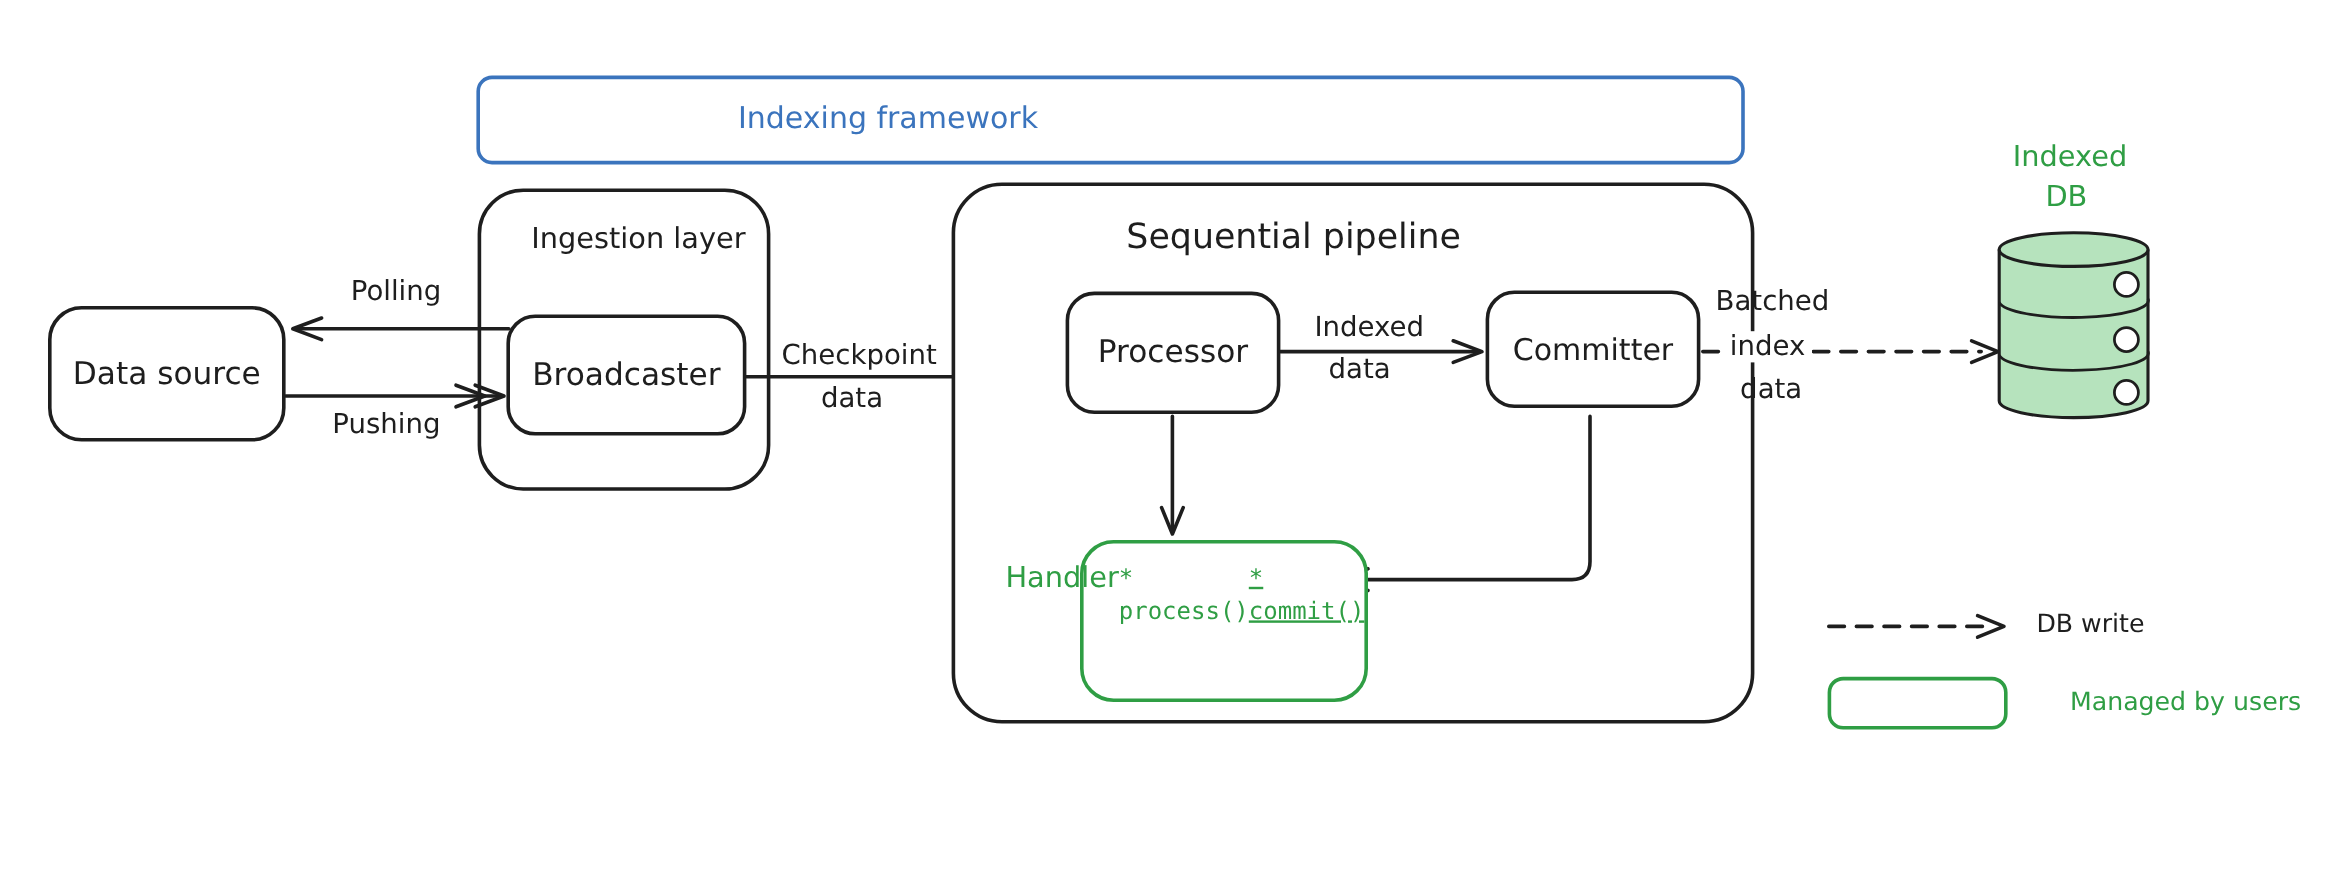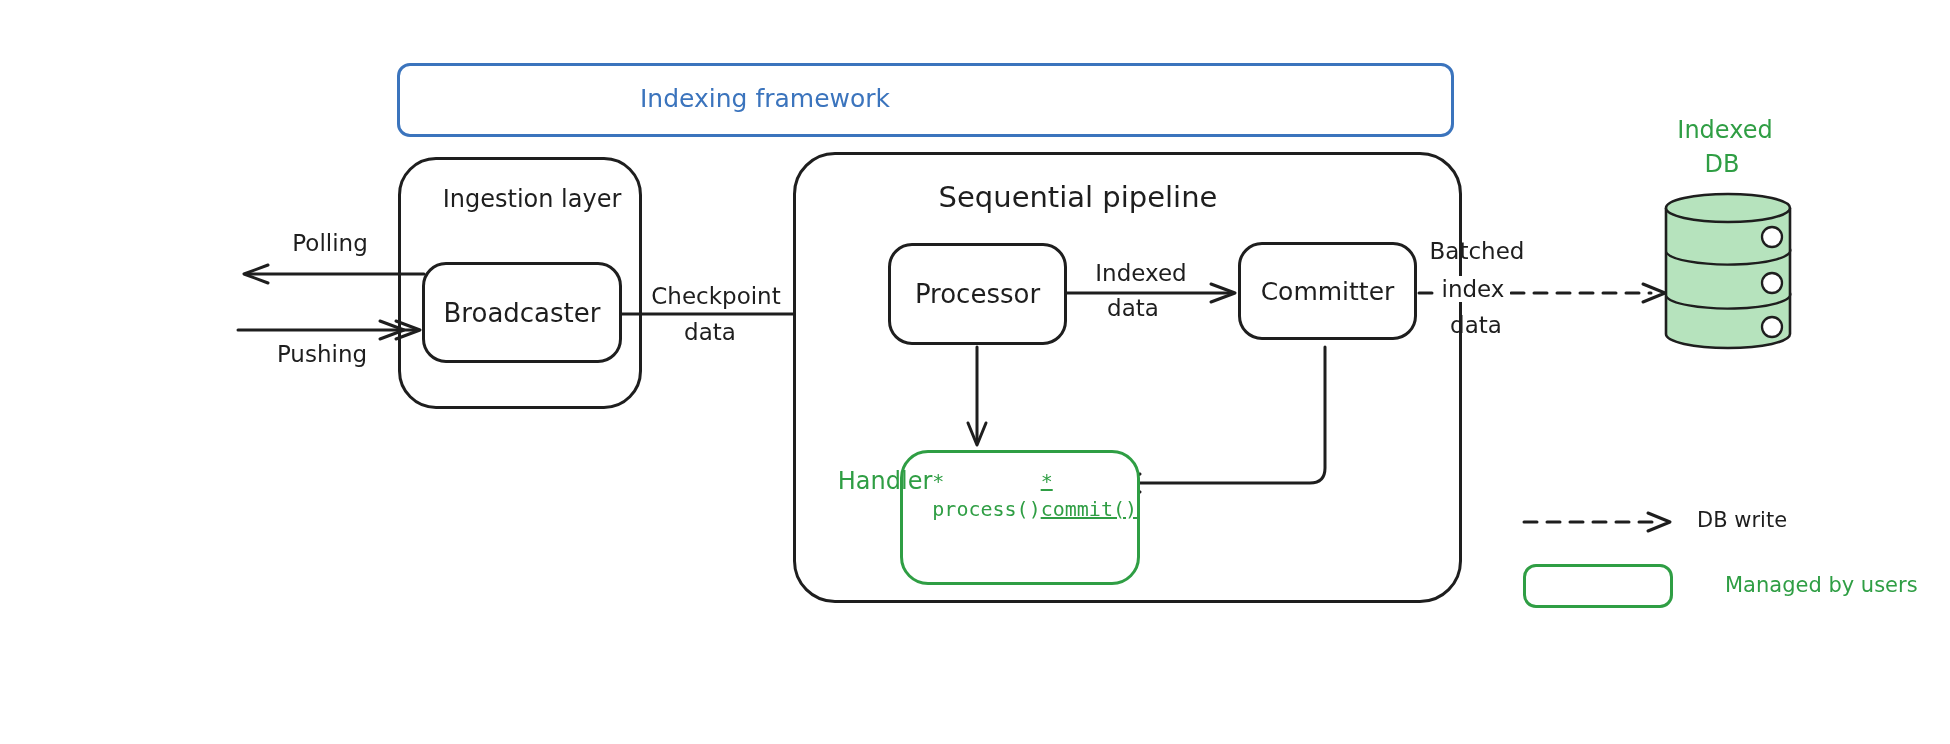--- a/index.html
+++ b/index.html
@@ -12,22 +12,25 @@
   .stroke{stroke:#1e1e1e;stroke-width:3;fill:none;stroke-linecap:round;stroke-linejoin:round;}
   .green-text{color:#2f9e44;}
   .mono{font-family:"DejaVu Sans Mono",monospace;}
 </style>
 </head>
 <body>
 
 <div class="canvas">
 
   <div class="box" style="left:397px;top:63px;width:1057px;height:74px;border:3.5px solid #3b74bd;border-radius:13px;"></div>
-  <div class="label" style="left:397px;top:84px;width:686px;font-size:25px;color:#3b74bd;padding-left:25px;">Indexing framework</div>
+  <div class="label" style="left:397px;top:84px;width:686px;font-size:25px;color:#3b74bd;">Indexing framework</div>
 
+  <div class="box" style="left:40px;top:255px;width:198px;height:113px;border-radius:28px;">
+    <span style="font-size:26px;">Data source</span>
+  </div>
 
   <div class="box" style="left:398px;top:157px;width:244px;height:252px;border-radius:38px;"></div>
   <div class="label" style="left:398px;top:185px;width:244px;font-size:24px;padding-left:12px;">Ingestion layer</div>
 
   <div class="box" style="left:422px;top:262px;width:200px;height:101px;border-radius:24px;">
     <span style="font-size:26px;">Broadcaster</span>
   </div>
 
   <svg style="left:238px;top:262px;" width="190" height="24">
     <line class="stroke" x1="186" y1="12" x2="8" y2="12"></line>

